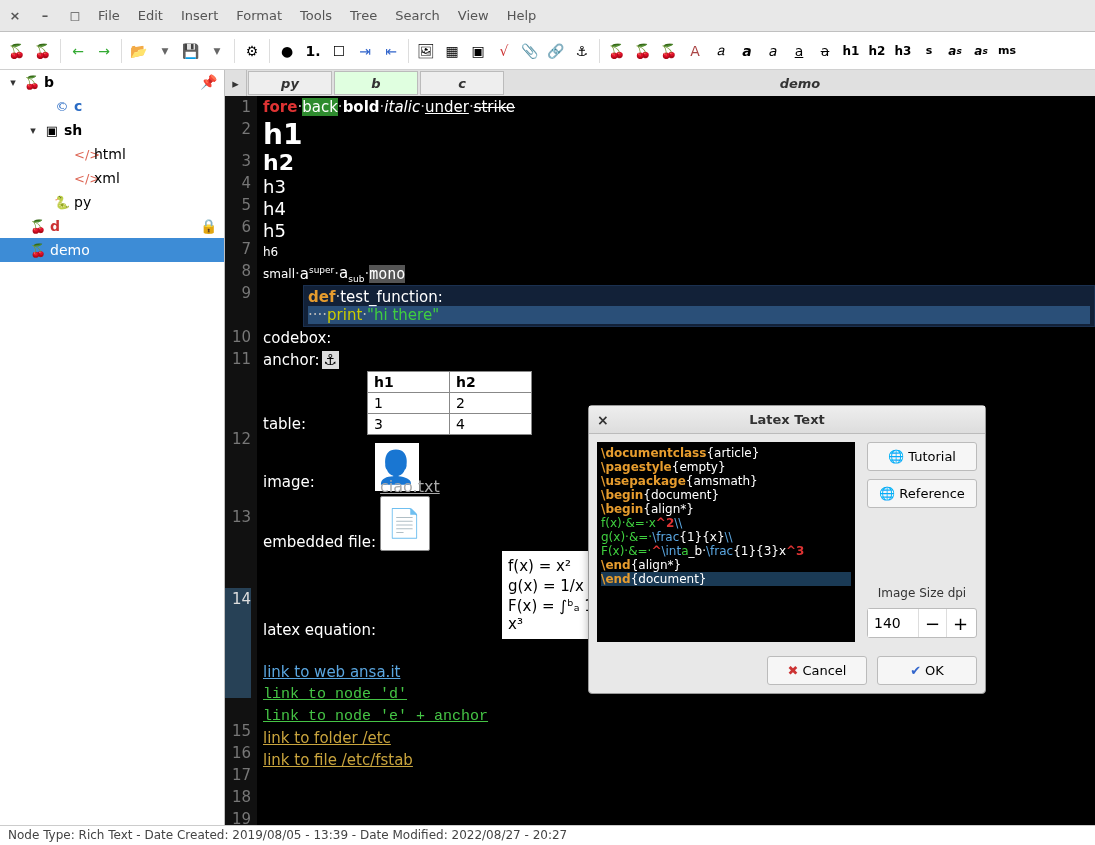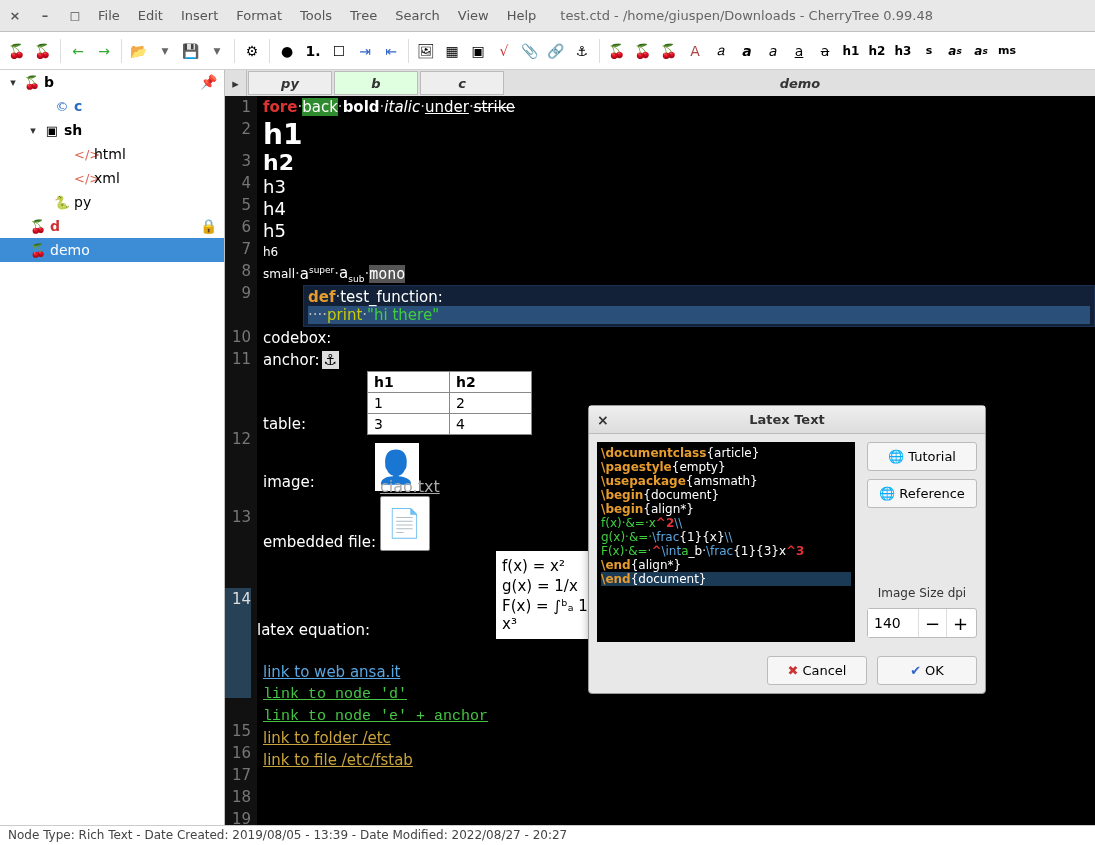--- a/index.html
+++ b/index.html
@@ -116,21 +116,20 @@
     <span>File</span>
     <span>Edit</span>
     <span>Insert</span>
     <span>Format</span>
     <span>Tools</span>
     <span>Tree</span>
     <span>Search</span>
     <span>View</span>
     <span>Help</span>
   </div>
-  <div class="title-text">test.ctd - /home/giuspen/Downloads - CherryTree 0.99.48</div>
 </div>
 
 <div class="toolbar">
   <span class="tbtn">🍒</span>
   <span class="tbtn" style="color:#2a2">🍒</span>
   <span class="sep"></span>
   <span class="tbtn" style="color:#3a3">←</span>
   <span class="tbtn" style="color:#3a3">→</span>
   <span class="sep"></span>
   <span class="tbtn">📂</span>
@@ -347,21 +346,21 @@
           <span style="padding-left:6px">embedded file:</span>
           <div style="margin-left:4px">
             <div style="color:#aaa;font-size:16px;text-decoration:underline">ciao.txt</div>
             <div class="embed-file" style="margin-left:0">
                 <span style="font-size:28px">📄</span>
               </div>
           </div>
         </div>
 
         <div class="hi" style="display:flex;align-items:flex-end;">
-          <span style="">latex equation:</span>
+          <span style="padding-left:6px">latex equation:</span>
           <div class="latex-image" style="">
             <div class="latex-line">f(x) = x²</div>
             <div class="latex-line">g(x) = 1/x</div>
             <div class="latex-line">F(x) = ∫ᵇₐ 1/3 x³</div>
           </div>
         </div>
         <div class="line"></div>
         <div class="line">
             <a class="link-web">link to web ansa.it</a>
           </div>

